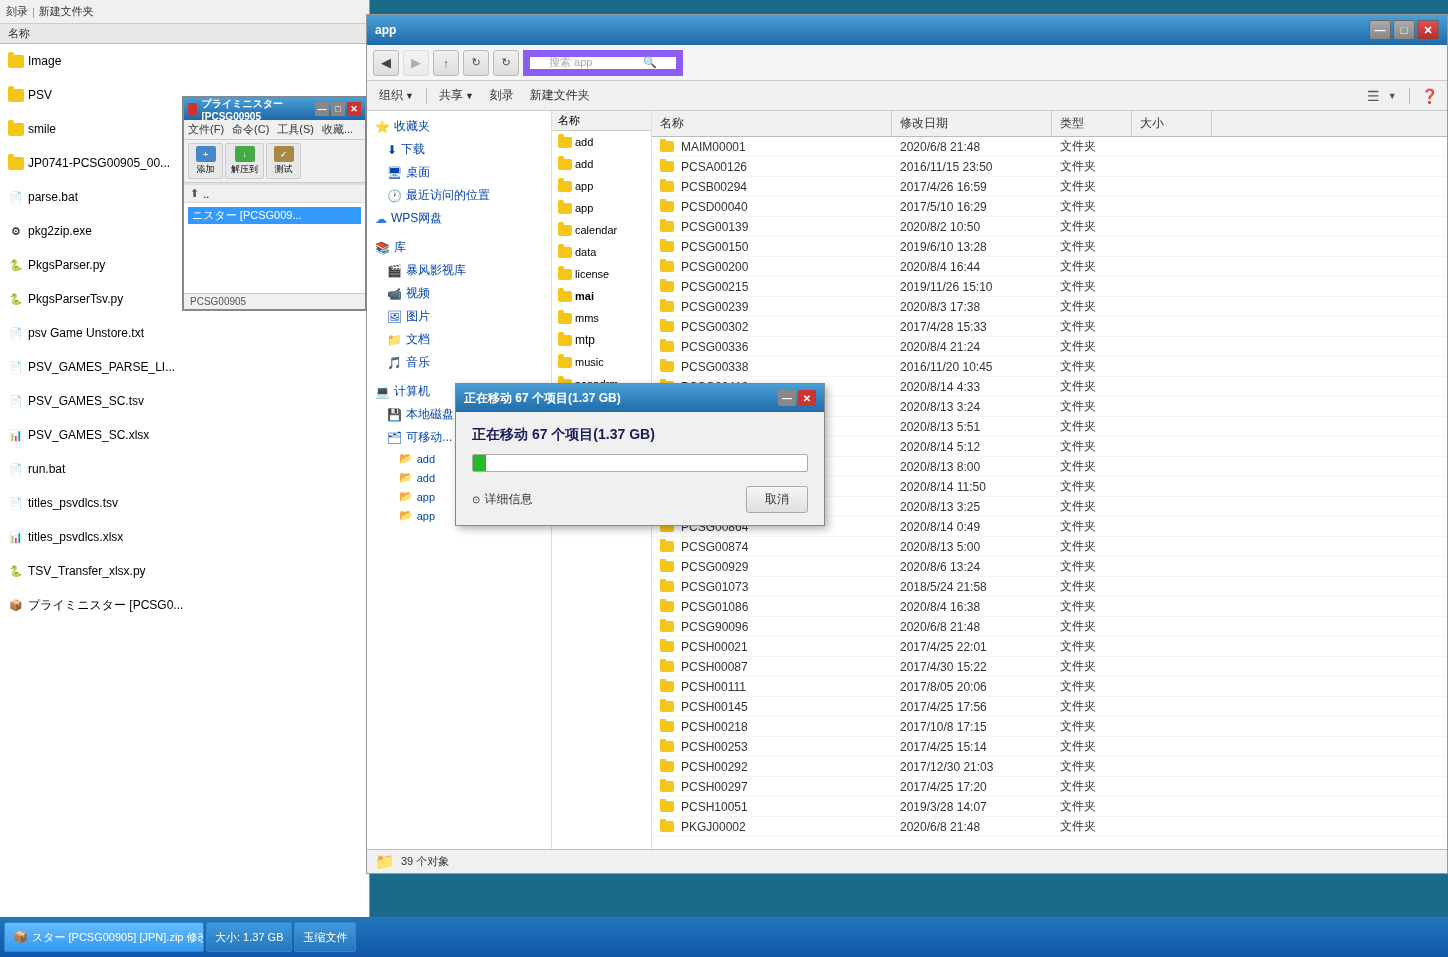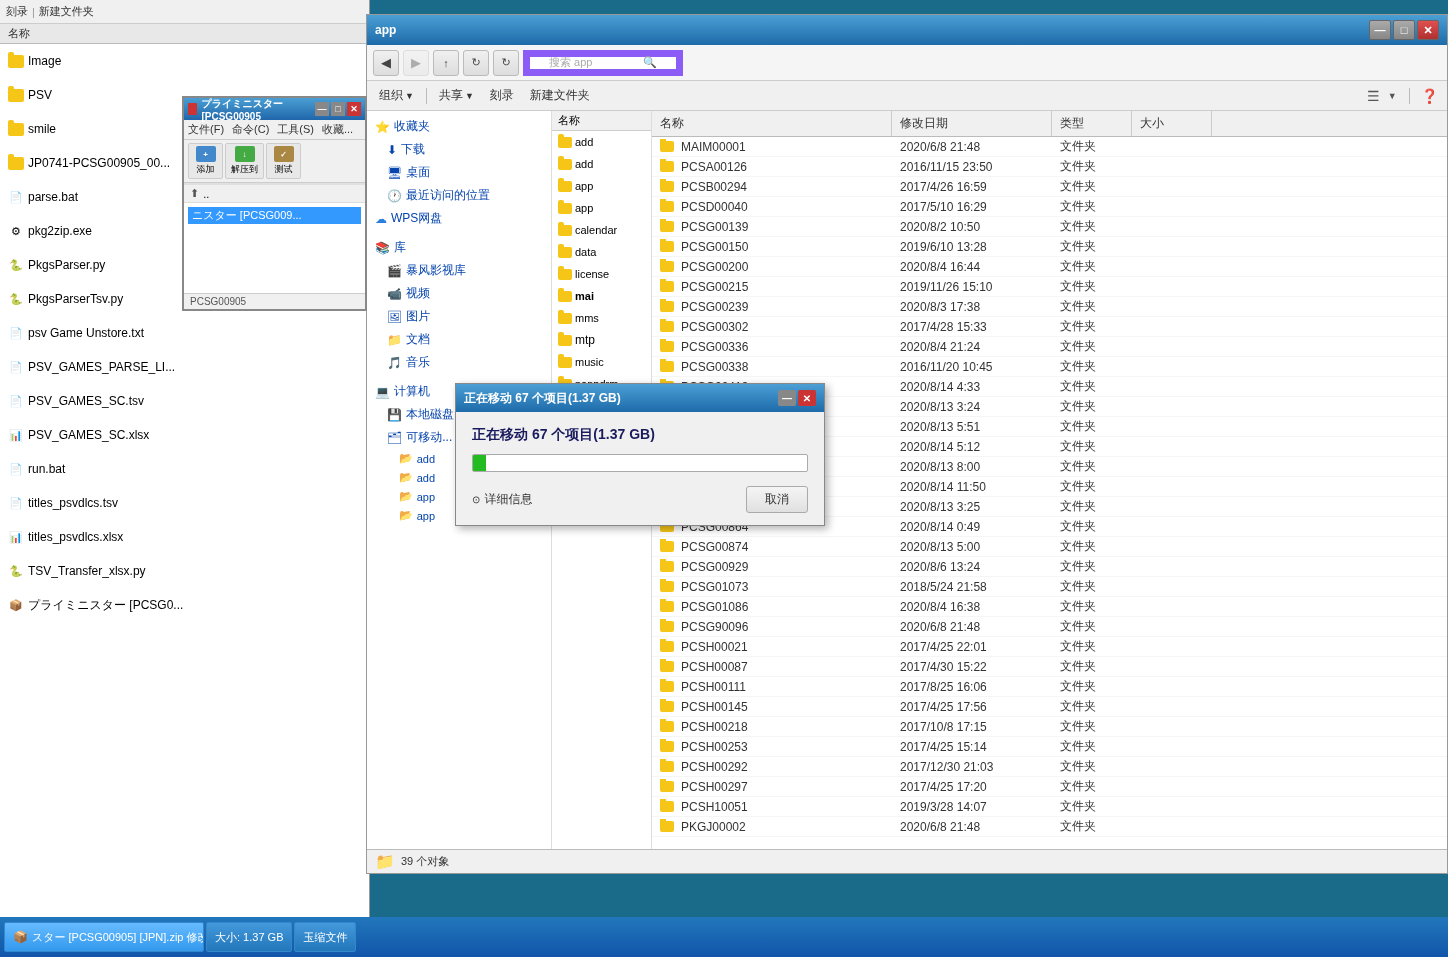--- a/index.html
+++ b/index.html
@@ -1017,21 +1017,21 @@
           <div class="file-row-cell file-row-size"></div>
         </div>
         <div class="file-row">
           <div class="file-row-cell file-row-name"><div class="folder-icon-yellow" style="width:14px;height:11px;flex-shrink:0;margin-right:3px;"></div>PCSH00087</div>
           <div class="file-row-cell file-row-date">2017/4/30 15:22</div>
           <div class="file-row-cell file-row-type">文件夹</div>
           <div class="file-row-cell file-row-size"></div>
         </div>
         <div class="file-row">
           <div class="file-row-cell file-row-name"><div class="folder-icon-yellow" style="width:14px;height:11px;flex-shrink:0;margin-right:3px;"></div>PCSH00111</div>
-          <div class="file-row-cell file-row-date">2017/8/25 16:06</div>
+          <div class="file-row-cell file-row-date">2017/8/05 20:06</div>
           <div class="file-row-cell file-row-type">文件夹</div>
           <div class="file-row-cell file-row-size"></div>
         </div>
         <div class="file-row">
           <div class="file-row-cell file-row-name"><div class="folder-icon-yellow" style="width:14px;height:11px;flex-shrink:0;margin-right:3px;"></div>PCSH00145</div>
           <div class="file-row-cell file-row-date">2017/4/25 17:56</div>
           <div class="file-row-cell file-row-type">文件夹</div>
           <div class="file-row-cell file-row-size"></div>
         </div>
         <div class="file-row">

